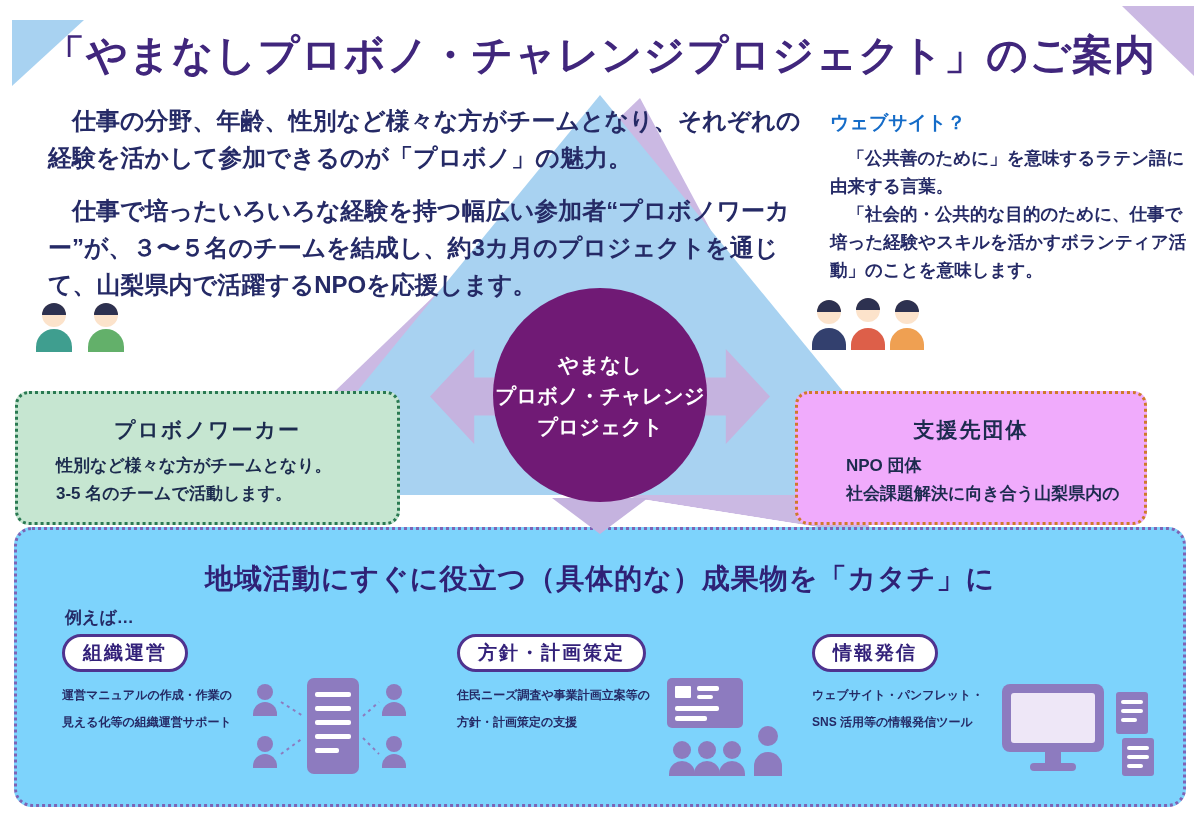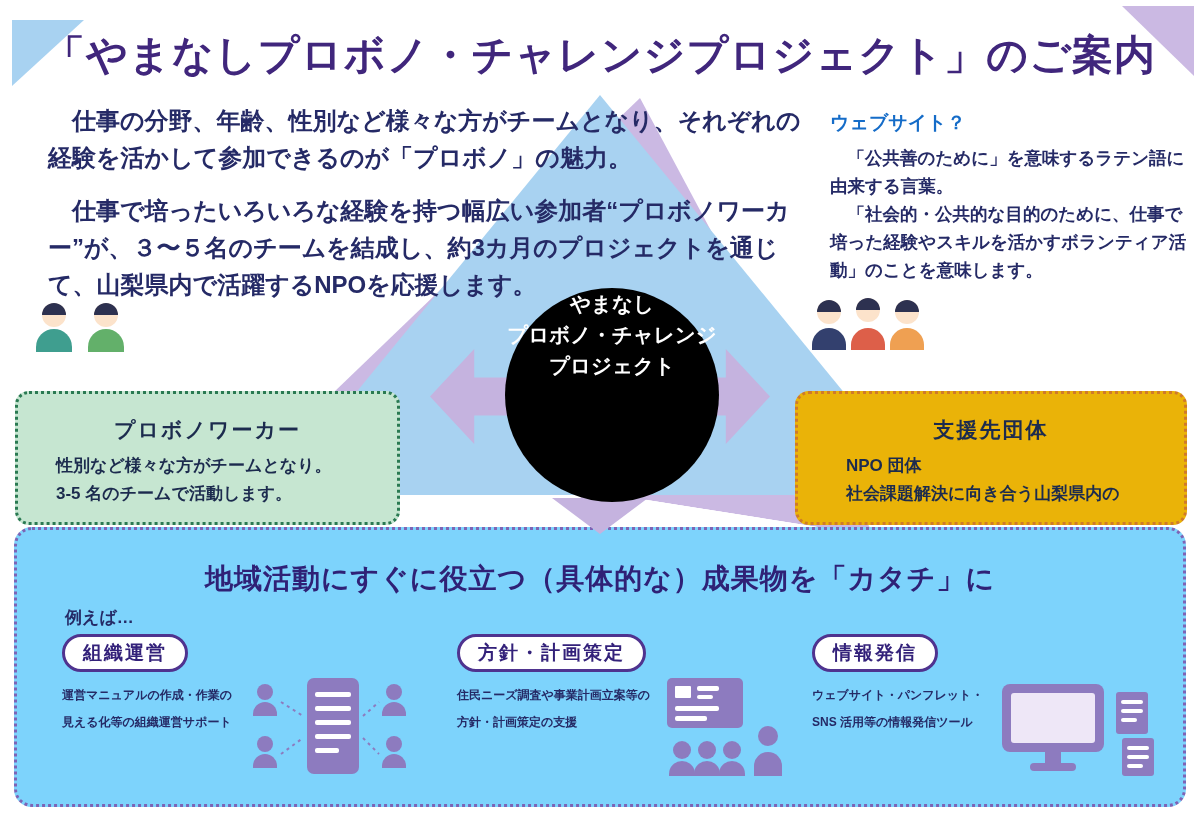--- a/index.html
+++ b/index.html
@@ -29,28 +29,28 @@
   .note h2 { font-size:19px; font-weight:800; color:#156cc8; margin-bottom:8px; }
   .note p { font-size:17.5px; font-weight:700; color:#252a66; line-height:28px; }
 
   
   .h-arrow { position:absolute; left:430px; top:349px; width:340px; height:95px; background:#c5b3df; z-index:2;
     clip-path:polygon(0 50%, 13% 0, 13% 30%, 87% 30%, 87% 0, 100% 50%, 87% 100%, 87% 70%, 13% 70%, 13% 100%); }
   .down-arrow { position:absolute; left:552px; top:474px; width:96px; height:60px; background:#c5b3df; z-index:3;
     clip-path:polygon(30% 0, 70% 0, 70% 40%, 100% 40%, 50% 100%, 0 40%, 30% 40%); }
 
   
-  .center-circle { position:absolute; left:505px; top:288px; width:214px; height:214px; border-radius:50%;
-    background:#000000; z-index:4; display:flex; flex-direction:column; align-items:center; }
+  .center-circle { position:absolute; left:493px; top:288px; width:214px; height:214px; border-radius:50%;
+    background:#701a75; z-index:4; display:flex; flex-direction:column; align-items:center; justify-content:center; }
   .center-circle span { display:block; color:#fff; font-size:20.5px; font-weight:800; line-height:31px; text-align:center; }
 
   
   .side-box { position:absolute; top:345px; height:134px; border-radius:14px; z-index:3;margin-top:46px; }
   .worker-box { left:15px; width:385px; background:#c6e6d1; border:3px dotted #2a7a52; }
-  .npo-box { left:795px; width:392px; background:#eab308; border:3px dotted #cf7a2a; }
+  .npo-box { left:795px; width:352px; background:#f0abfc; border:3px dotted #cf7a2a; }
   .side-box h3 { text-align:center; margin-top:22px; font-size:21px; font-weight:800; color:#1c2b4e; letter-spacing:2px; }
   .side-box .box-text { margin:8px 0 0 38px; font-size:17px; font-weight:600; color:#1c2b4e; line-height:28px; }
   .npo-box .box-text { margin-left:48px; }
   .side-box .box-text span { display:block; }
 
   .worker-people { position:absolute; left:32px; top:300px; z-index:5; }
   .npo-people { position:absolute; left:810px; top:296px; z-index:5; }
 
   
   .outcomes { position:absolute; left:14px; top:527px; width:1172px; height:280px; background:#7dd3fc;

